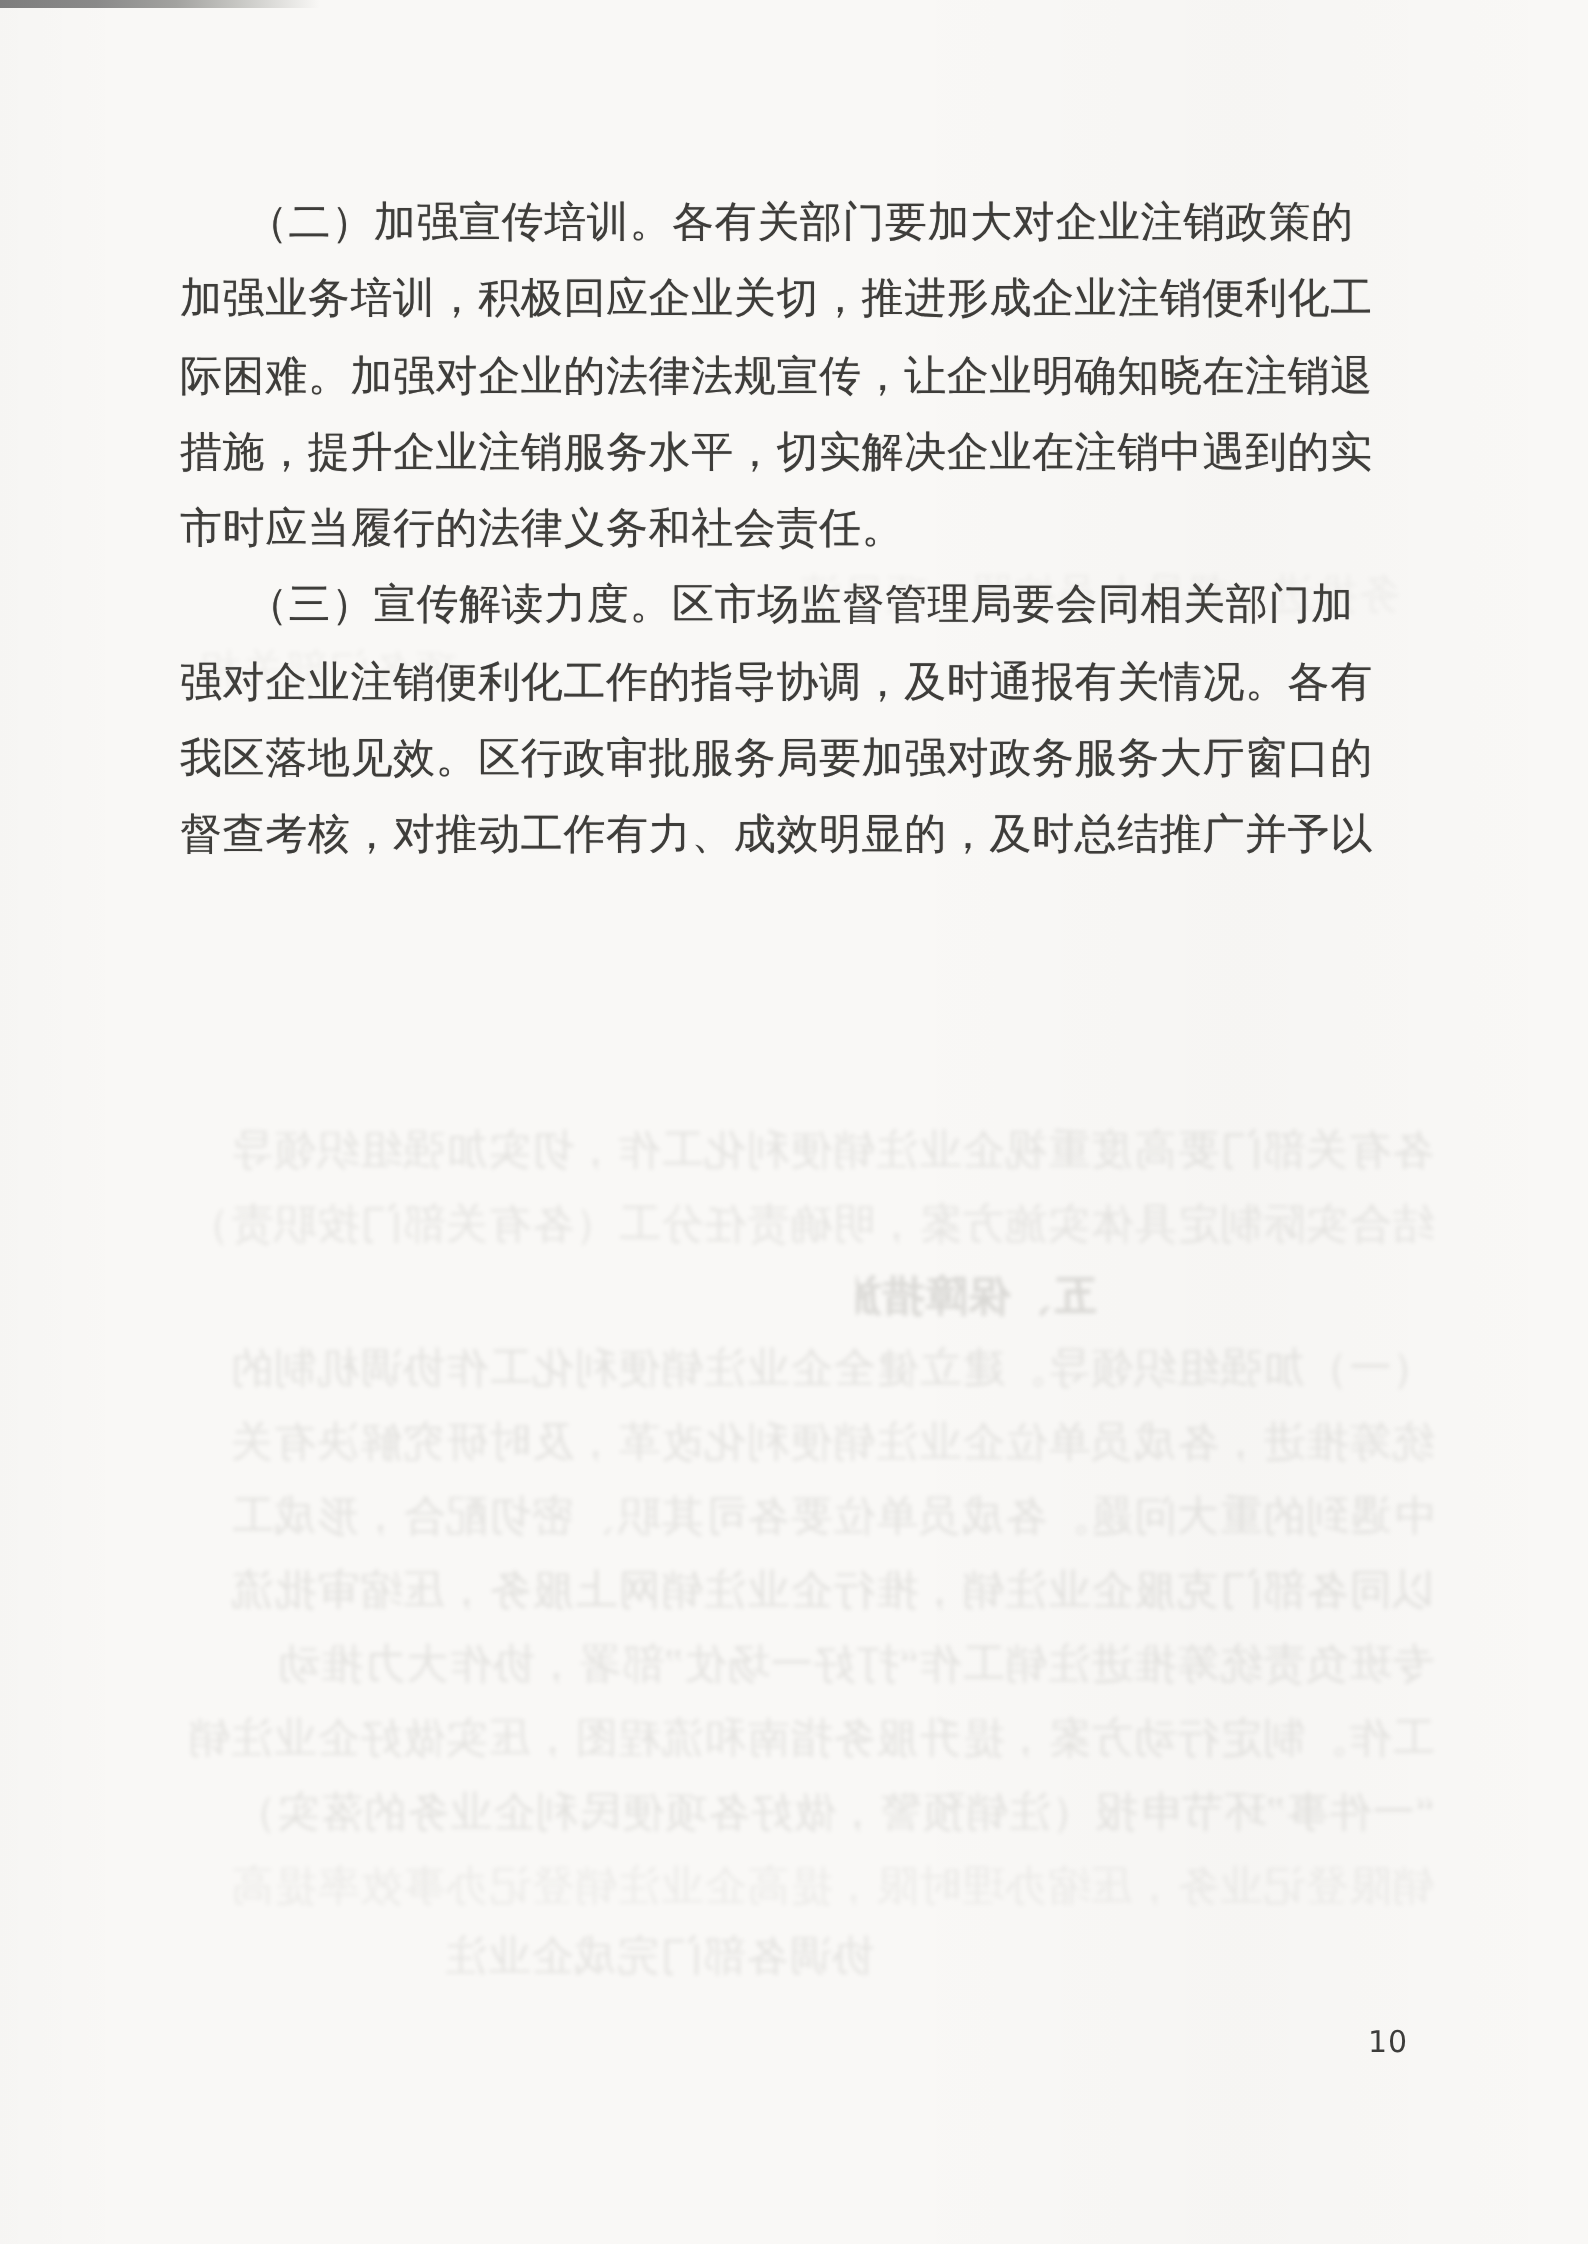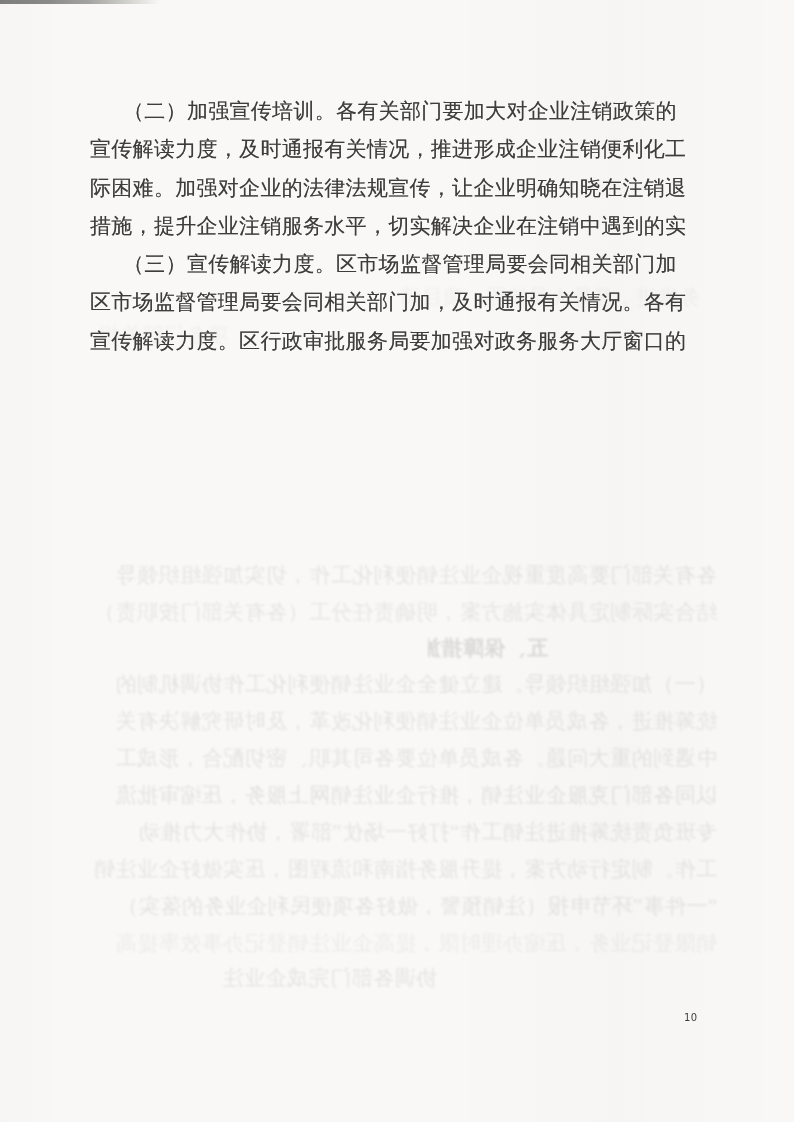--- a/index.html
+++ b/index.html
@@ -49,40 +49,42 @@
     color: #7c7b74;
     transform: scaleX(-1);
     filter: blur(1.1px);
     pointer-events: none;
   }
   .bleed-line.bold { font-weight: bold; filter: blur(1.0px); }
   .page-number {
     position: absolute;
     left: 684px;
     top: 1012px;
-    font-size: 10px;
+    font-size: 15px;
     color: #3d3d3b;
     font-family: "DejaVu Sans", "Liberation Sans", sans-serif;
     letter-spacing: 0.5px;
   }
 </style>
 </head>
 <body>
 
 <div class="page">
   <div class="scan-artifact"></div>
 
   <div class="body-text" id="bodyText">
       <div class="body-line indent">（二）加强宣传培训。各有关部门要加大对企业注销政策的</div>
-      <div class="body-line">宣传解读力度，及时通报有关情况，推进形成企业注销便利化工</div>
+      <div class="body-line">加强业务培训，积极回应企业关切，推进形成企业注销便利化工</div>
       <div class="body-line">际困难。加强对企业的法律法规宣传，让企业明确知晓在注销退</div>
       <div class="body-line">措施，提升企业注销服务水平，切实解决企业在注销中遇到的实</div>
+      <div class="body-line">市时应当履行的法律义务和社会责任。</div>
       <div class="body-line indent">（三）宣传解读力度。区市场监督管理局要会同相关部门加</div>
-      <div class="body-line">区市场监督管理局要会同相关部门加，及时通报有关情况。各有</div>
-      <div class="body-line">宣传解读力度。区行政审批服务局要加强对政务服务大厅窗口的</div>
+      <div class="body-line">强对企业注销便利化工作的指导协调，及时通报有关情况。各有</div>
+      <div class="body-line">我区落地见效。区行政审批服务局要加强对政务服务大厅窗口的</div>
+      <div class="body-line">督查考核，对推动工作有力、成效明显的，及时总结推广并予以</div>
     </div>
 
   <div id="bleedLayer">
       <div class="bleed-line" style="top: 284px; left: 400px; width: 300px; opacity: 0.07;">务推进，督导人员按照、项目清单、特别提示的，相关要求</div>
       <div class="bleed-line" style="top: 322px; left: 88px; width: 140px; opacity: 0.07;">项各门部关相</div>
       <div class="bleed-line" style="top: 562px; left: 85px; width: 632px; opacity: 0.16;">各有关部门要高度重视企业注销便利化工作，切实加强组织领导</div>
       <div class="bleed-line" style="top: 599px; left: 85px; width: 632px; opacity: 0.15;">结合实际制定具体实施方案，明确责任分工（各有关部门按职责）</div>
       <div class="bleed-line bold" style="top: 635px; left: 428px; width: 120px; opacity: 0.24;">五、保障措施</div>
       <div class="bleed-line" style="top: 671px; left: 85px; width: 632px; opacity: 0.17;">（一）加强组织领导。建立健全企业注销便利化工作协调机制的</div>
       <div class="bleed-line" style="top: 708px; left: 85px; width: 632px; opacity: 0.16;">统筹推进，各成员单位企业注销便利化改革，及时研究解决有关</div>

